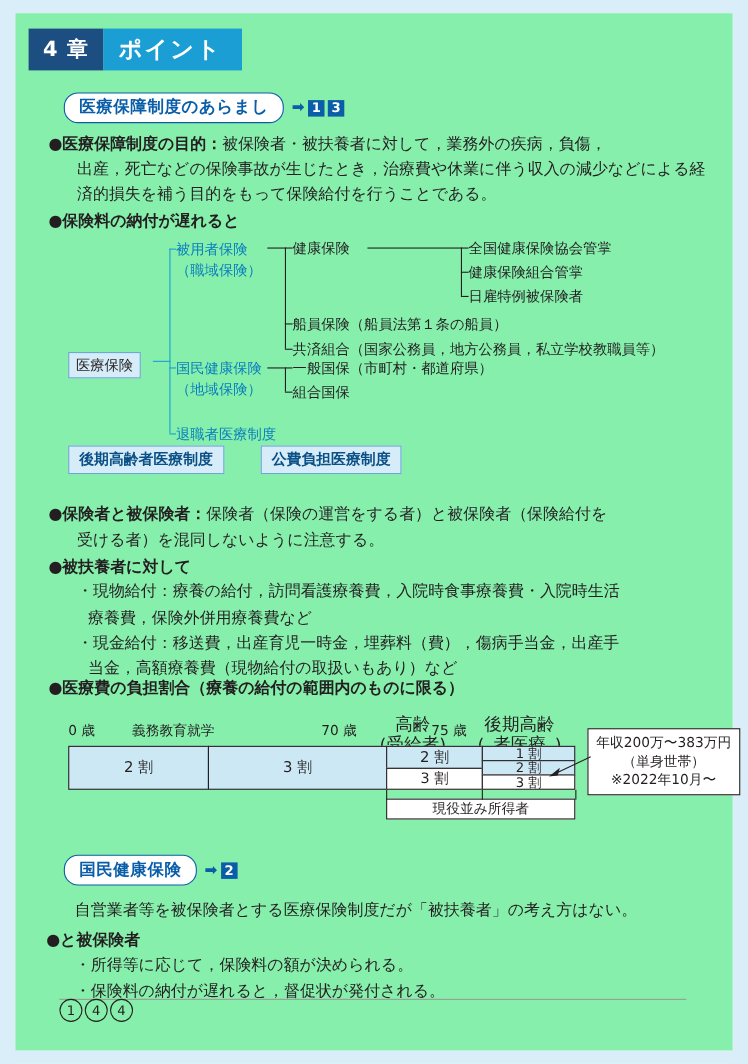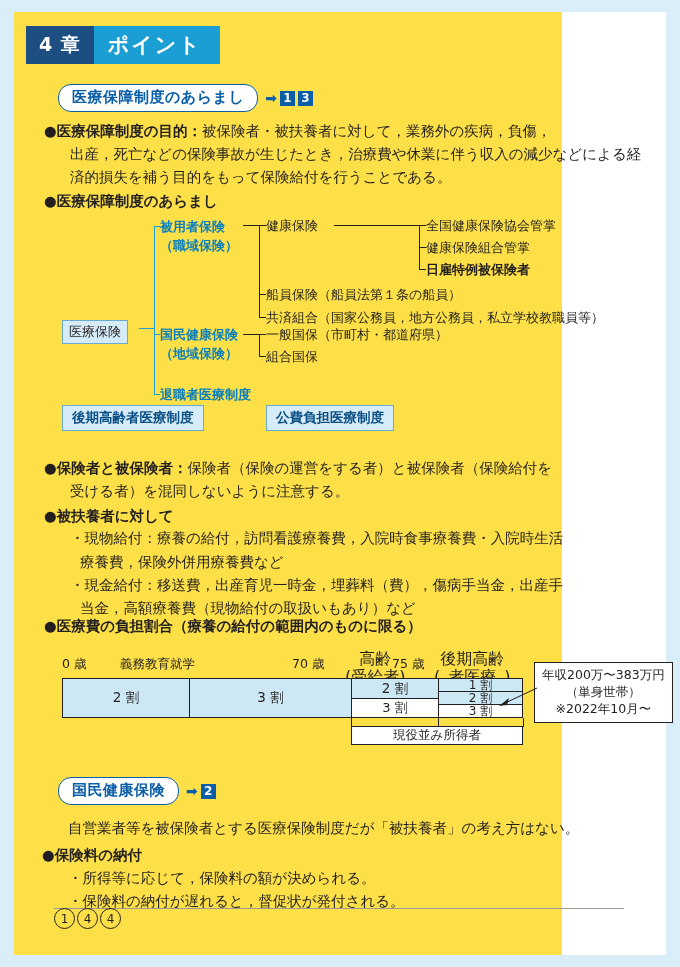--- a/index.html
+++ b/index.html
@@ -40,22 +40,22 @@
   }
   .right-band {
     position: absolute;
     right: 0; top: 0;
     width: 14px; height: 967px;
     background: #d9eef8;
   }
   .inner {
     position: absolute;
     left: 14px; top: 12px;
-    width: 548px; height: 943px;
-    background: #fde047;
+    width: 652px; height: 943px;
+    background: #86efac;
   }
 
   
   .header {
     position: absolute;
     left: 12px; top: 14px;
     display: flex;
     align-items: stretch;
     height: 38px;
   }
@@ -142,21 +142,21 @@
   }
   .boxblue {
     background: #d6ecf8;
     border: 1px solid #6aa9d0;
     padding: 2px 6px;
     font-size: 13px;
     color: #231f20;
   }
   .cyan {
     color: #0a7fbd;
-    font-weight: bold;
+    font-weight: normal;
   }
   .line-h {
     position: absolute;
     height: 1px;
     background: #231f20;
   }
   .line-v {
     position: absolute;
     width: 1px;
     background: #231f20;
@@ -283,21 +283,21 @@
       </div>
     </div>
 
     <div style="position:absolute; left:30px; top:108px; width:600px;">
       <div class="bullet-head">
         <span>●医療保障制度の目的：</span><span class="body-text" style="font-weight:normal;">被保険者・被扶養者に対して，業務外の疾病，負傷，</span>
       </div>
       <div class="body-text indent2">出産，死亡などの保険事故が生じたとき，治療費や休業に伴う収入の減少などによる経済的損失を補う目的をもって保険給付を行うことである。</div>
     </div>
 
-    <div style="position:absolute; left:30px; top:178px;" class="bullet-head">●医療保障制度のあらまし</div>
+    <div style="position:absolute; left:30px; top:178px;" class="bullet-head">●保険料の納付が遅れると</div>
 
     <div class="tree" style="position:absolute; left:30px; top:198px; width:600px;">
 
       <div class="lbl boxblue" style="left:18px; top:110px;">医療保険</div>
 
       <div class="line-v-c" style="left:110px; top:16px; height:168px;"></div>
 
       <div class="line-h-c" style="left:95px; top:118px; width:16px;"></div>
 
       <div class="lbl cyan" style="left:116px; top:8px;">被用者保険</div>
@@ -308,21 +308,21 @@
       <div class="line-h" style="left:199px; top:15px; width:16px;"></div>
 
       <div class="lbl" style="left:222px; top:7px;">健康保険</div>
       <div class="line-h" style="left:215px; top:15px; width:7px;"></div>
       <div class="line-h" style="left:290px; top:15px; width:85px;"></div>
       <div class="line-v" style="left:375px; top:15px; height:44px;"></div>
       <div class="lbl" style="left:382px; top:7px;">全国健康保険協会管掌</div>
       <div class="line-h" style="left:375px; top:15px; width:7px;"></div>
       <div class="lbl" style="left:382px; top:29px;">健康保険組合管掌</div>
       <div class="line-h" style="left:375px; top:37px; width:7px;"></div>
-      <div class="lbl" style="left:382px; top:51px;font-weight:bold;">日雇特例被保険者</div>
+      <div class="lbl" style="left:382px; top:51px;">日雇特例被保険者</div>
       <div class="line-h" style="left:375px; top:59px; width:7px;"></div>
 
       <div class="lbl" style="left:222px; top:76px;">船員保険（船員法第１条の船員）</div>
       <div class="line-h" style="left:215px; top:84px; width:7px;"></div>
 
       <div class="lbl" style="left:222px; top:99px;">共済組合（国家公務員，地方公務員，私立学校教職員等）</div>
       <div class="line-h" style="left:215px; top:107px; width:7px;"></div>
 
       <div class="lbl cyan" style="left:116px; top:116px;">国民健康保険</div>
       <div class="lbl cyan" style="left:116px; top:135px;">（地域保険）</div>
@@ -335,21 +335,21 @@
       <div class="lbl" style="left:222px; top:138px;">組合国保</div>
       <div class="line-h" style="left:215px; top:146px; width:7px;"></div>
 
       <div class="lbl cyan" style="left:116px; top:176px;">退職者医療制度</div>
       <div class="line-h-c" style="left:110px; top:184px; width:6px;"></div>
     </div>
 
     <div style="position:absolute; left:48px; top:393px;">
       <span class="tag-blue">後期高齢者医療制度</span>
     </div>
-    <div style="position:absolute; left:252px; top:393px;">
+    <div style="position:absolute; left:223px; top:393px;">
       <span class="tag-blue">公費負担医療制度</span>
     </div>
 
     <div style="position:absolute; left:30px; top:445px; width:600px;">
       <div class="bullet-head">
         <span>●保険者と被保険者：</span><span class="body-text" style="font-weight:normal;">保険者（保険の運営をする者）と被保険者（保険給付を</span>
       </div>
       <div class="body-text indent2">受ける者）を混同しないように注意する。</div>
     </div>
 
@@ -406,21 +406,21 @@
         <span class="pill">国民健康保険</span>
         <span class="arrow-ref">
           <span>➡</span>
           <span class="numbox">2</span>
         </span>
       </div>
     </div>
 
     <div style="position:absolute; left:28px; top:805px; width:600px;">
       <div class="body-text indent2">自営業者等を被保険者とする医療保険制度だが「被扶養者」の考え方はない。</div>
-      <div class="bullet-head" style="margin-top:4px;">●保険料の納付</div>
+      <div class="bullet-head" style="margin-top:4px;">●と被保険者</div>
       <div class="body-text indent2">・所得等に応じて，保険料の額が決められる。</div>
       <div class="body-text indent2">・保険料の納付が遅れると，督促状が発付される。</div>
     </div>
 
     <div class="footer-rule"></div>
     <div class="footer">
       <span class="circnum">1</span>
       <span class="circnum">4</span>
       <span class="circnum">4</span>
     </div>

